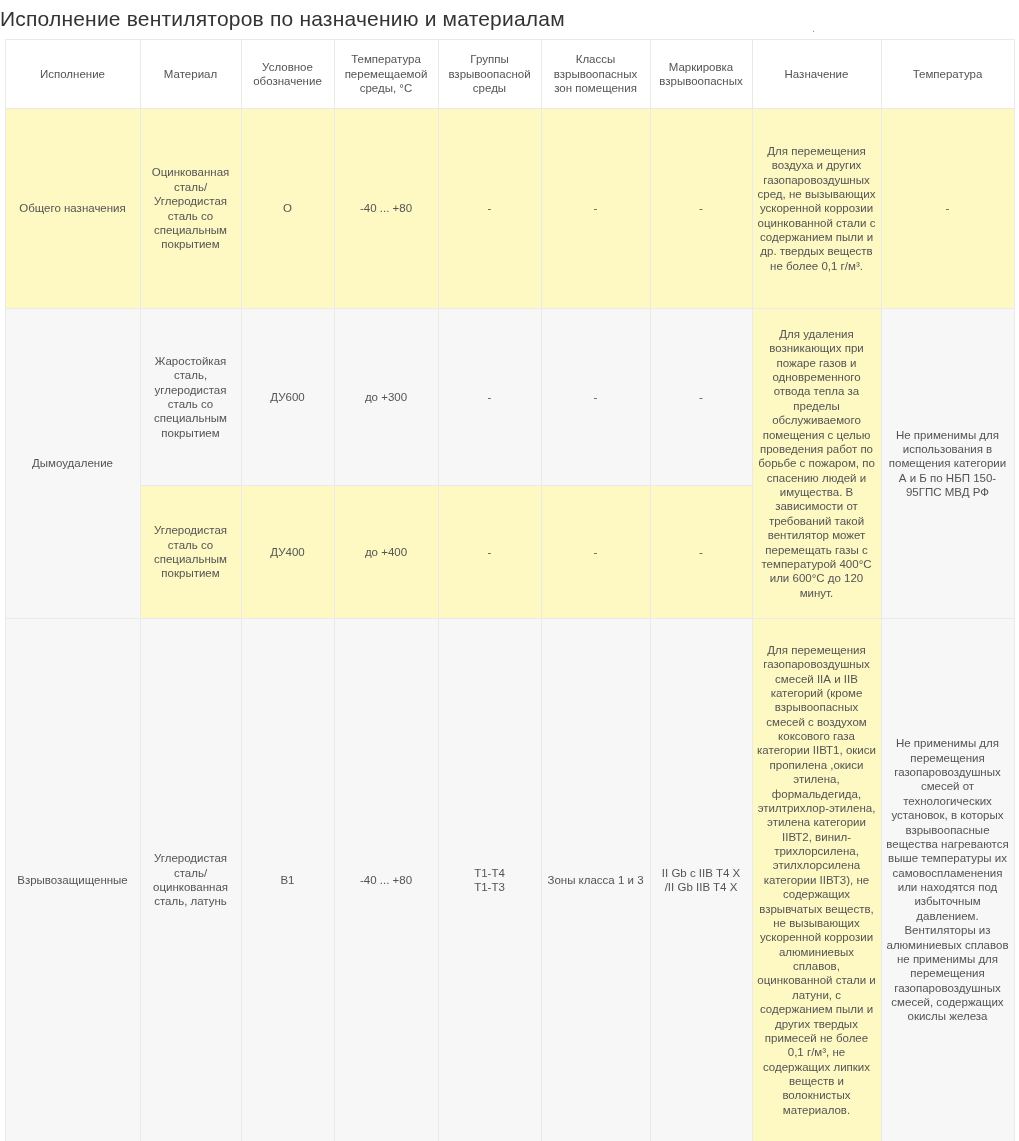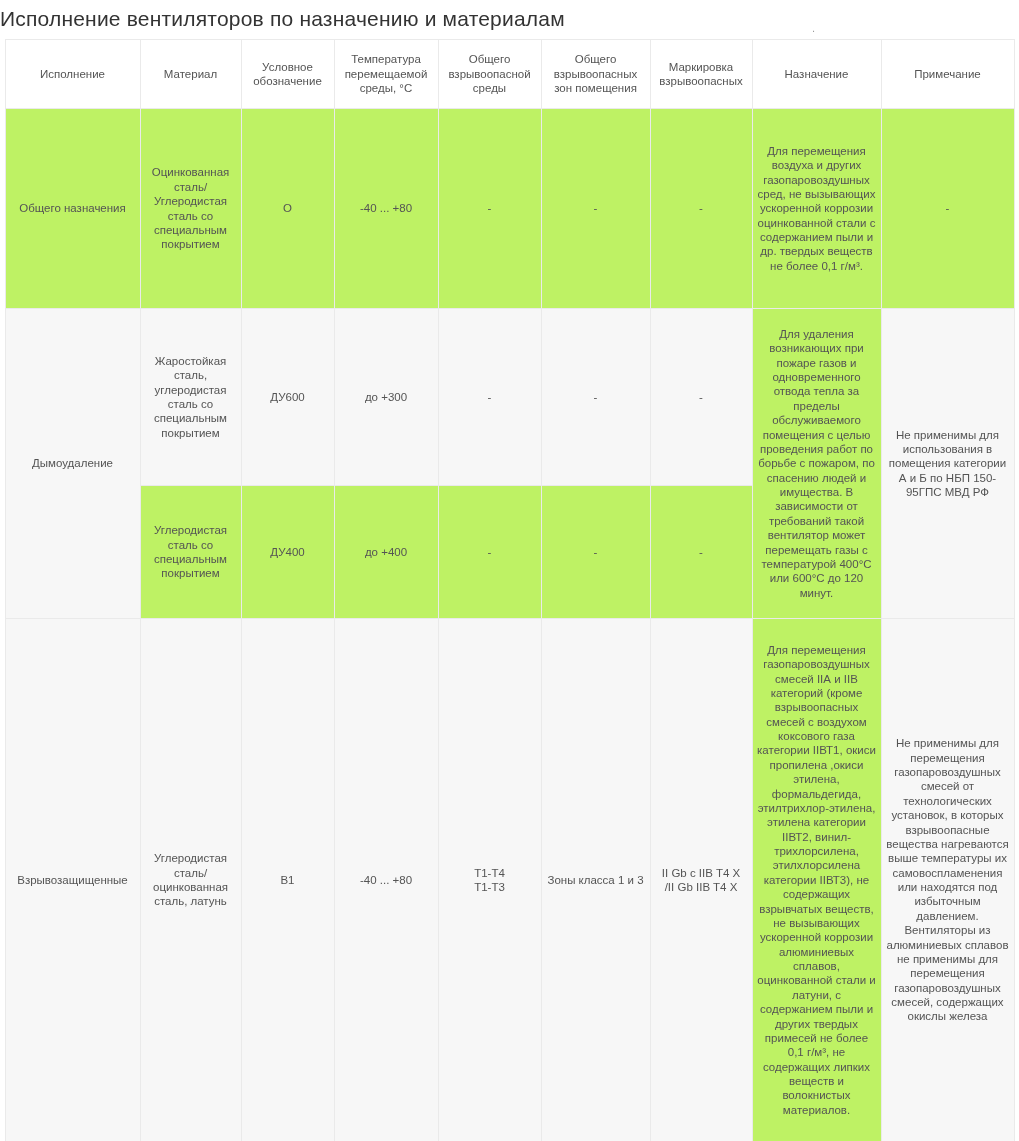--- a/index.html
+++ b/index.html
@@ -46,21 +46,21 @@
     line-height: 1.25;
     font-weight: 400;
     color: #545454;
     white-space: pre-line;
     word-wrap: break-word;
   }
   table.spec th {
     height: 62px;
   }
   td.gray { background: #f7f7f7; }
-  td.white { background: #bef264; }
+  td.white { background: #fef9c3; }
 </style>
 </head>
 <body>
 
 <div class="page">
   <div class="page-title">Исполнение вентиляторов по назначению и материалам</div>
   <span class="stray-dot">.</span>
 
   <table class="spec">
     <colgroup>
@@ -73,25 +73,25 @@
       <col style="width:102px">
       <col style="width:129px">
       <col style="width:133px">
     </colgroup>
     <thead>
       <tr>
         <th>Исполнение</th>
         <th>Материал</th>
         <th>Условное обозначение</th>
         <th>Температура перемещаемой среды, °С</th>
-        <th>Общего взрывоопасной среды</th>
-        <th>Общего взрывоопасных зон помещения</th>
+        <th>Группы взрывоопасной среды</th>
+        <th>Классы взрывоопасных зон помещения</th>
         <th>Маркировка взрывоопасных</th>
         <th>Назначение</th>
-        <th>Примечание</th>
+        <th>Температура</th>
       </tr>
     </thead>
     <tbody>
       <tr style="height:200px">
         <td class="white">Общего назначения</td>
         <td class="white">Оцинкованная сталь/
 Углеродистая сталь со специальным покрытием</td>
         <td class="white">О</td>
         <td class="white">-40 ... +80</td>
         <td class="white">-</td>

